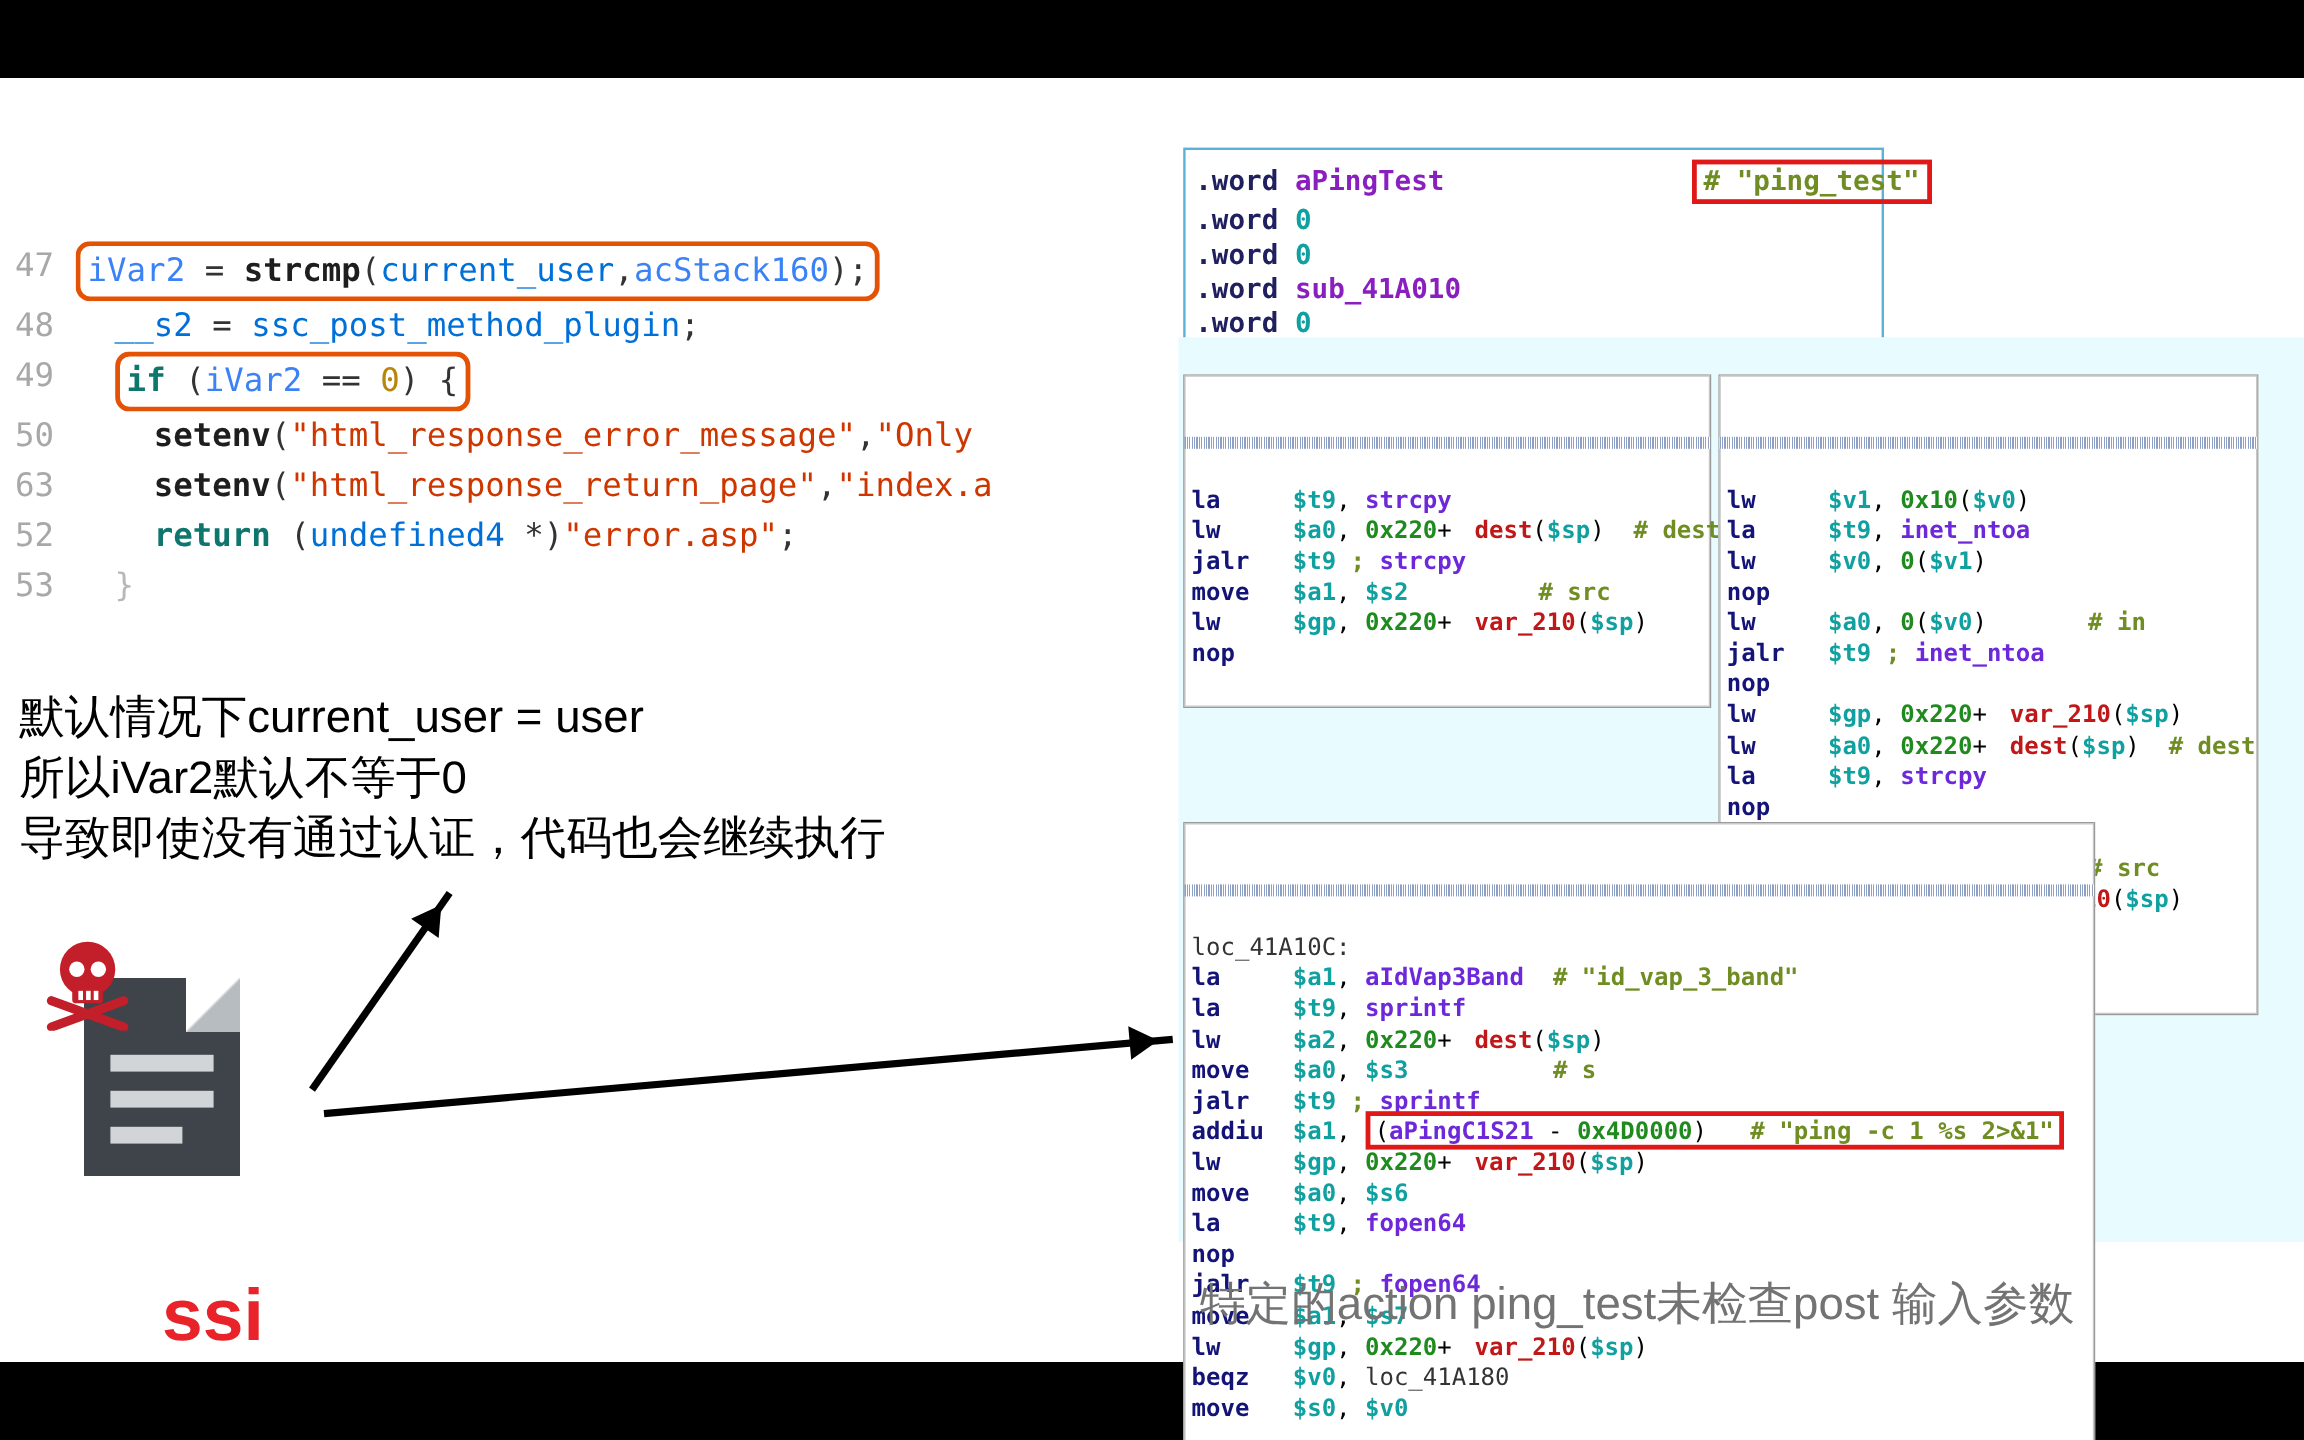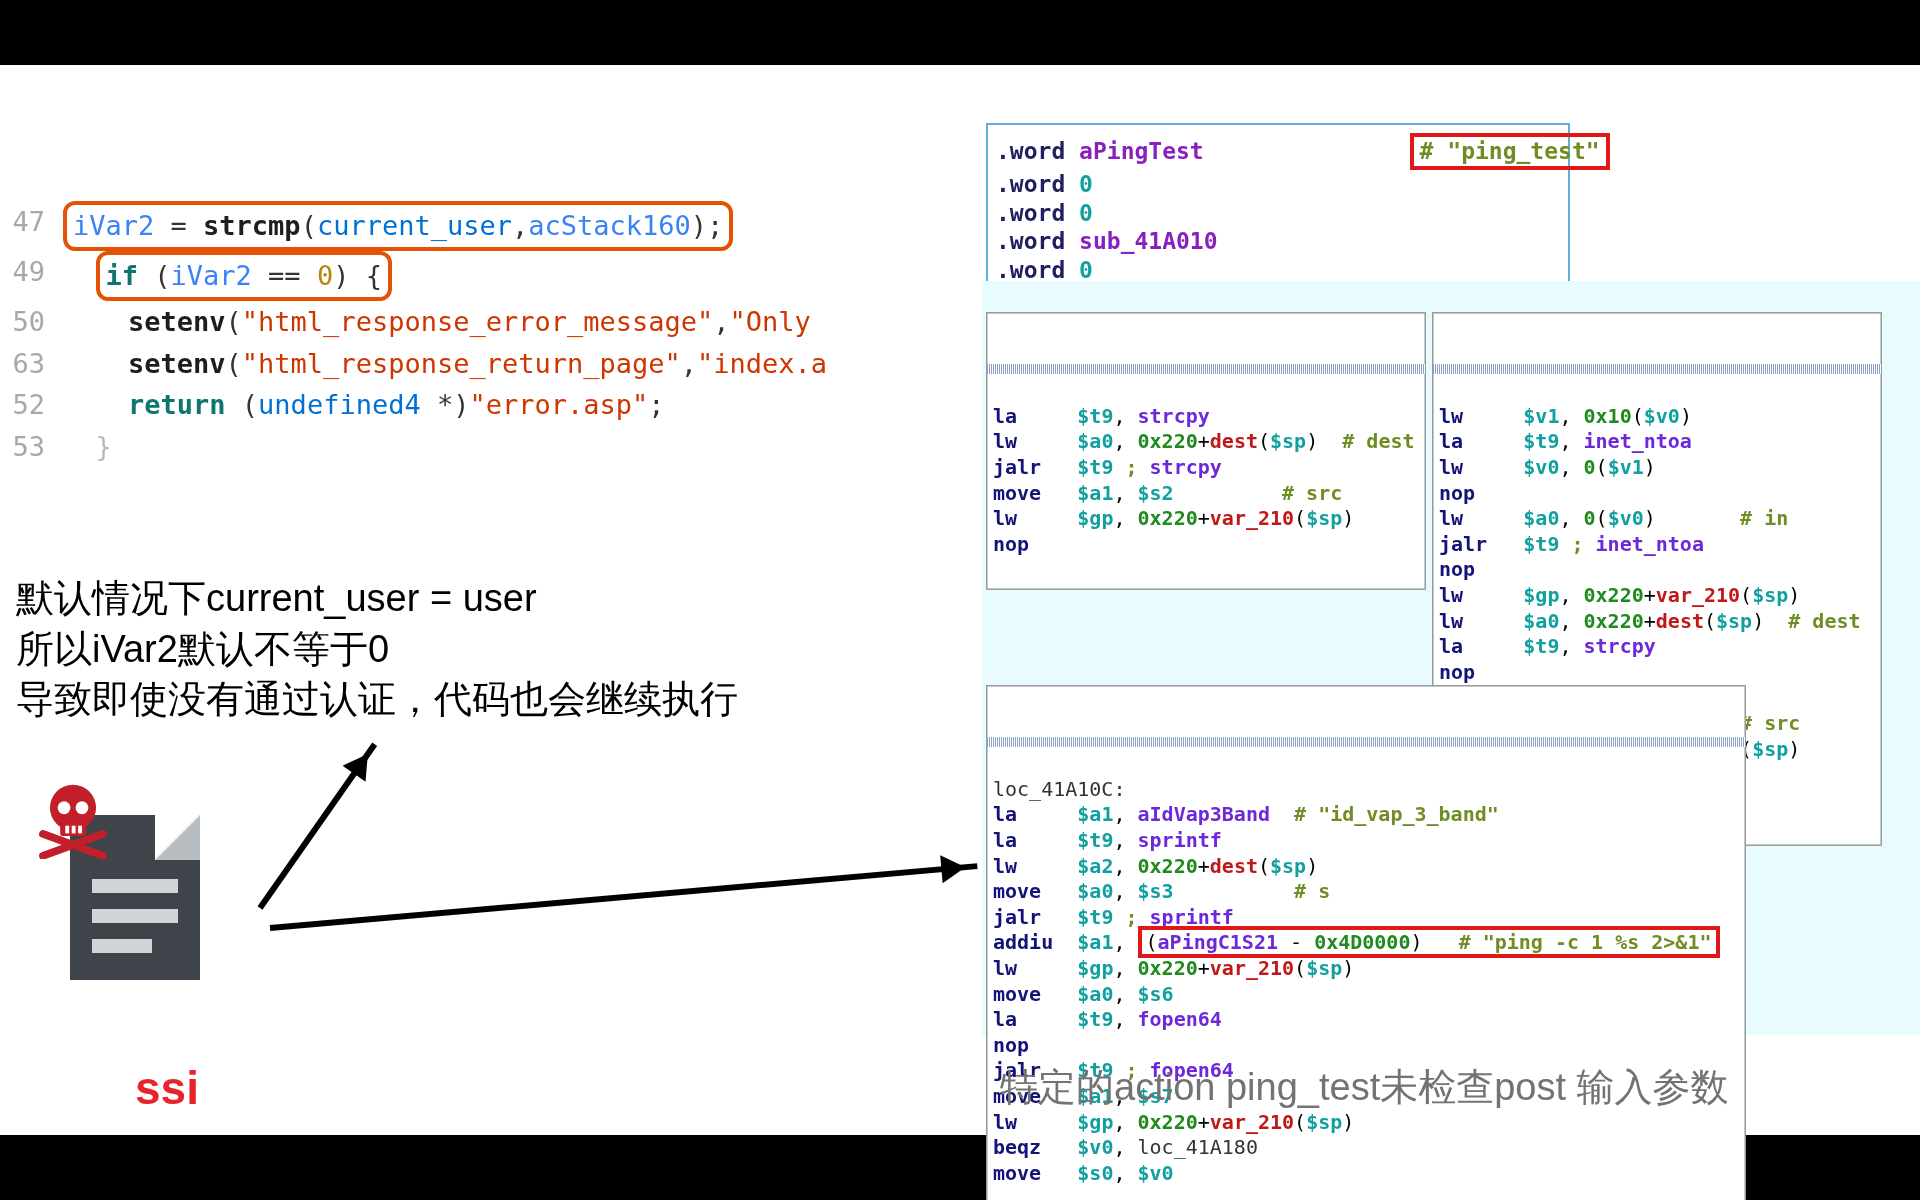--- a/index.html
+++ b/index.html
@@ -77,21 +77,21 @@
     left: 16px;
     font-size: 38px;
     color: #000;
     line-height: 1.33;
   }
 
   .ssi-label {
     position: absolute;
     top: 996px;
     left: 135px;
-    font-size: 46px;
+    font-size: 61px;
     font-weight: 700;
     color: #e8232a;
     font-family: Arial, sans-serif;
   }
 
   
   .vuln-icon {
     position: absolute;
     top: 750px;
     left: 70px;
@@ -168,21 +168,21 @@
   }
   .asm-box .hdr {
     height: 10px;
     background: repeating-linear-gradient(90deg,#8fa0c6,#8fa0c6 1px,#fff 1px,#fff 2px);
     margin: -6px -6px 4px -6px;
   }
   .green { color: #1f8a1e; font-weight: 600; }
   .teal  { color: #11a0a0; font-weight: 600; }
   .navy  { color: #141478; font-weight: 700; }
   .mag   { color: #6d28d9; font-weight: 600; }
-  .redt  { color: #c01818; font-weight: 600; }
+  .redt  { color: #c01818; font-weight: 600; margin-left: 19px; }
   .gry   { color: #6f8d23; font-weight: 600; }
   .gray  { color: #333; }
   .cmtg  { color: #6f8d23; font-weight: 600; }
 
   .asm-wrap {
     position: absolute;
     top: 216px;
     left: 982px;
     right: 0;
     bottom: 100px;
@@ -208,20 +208,21 @@
 </head>
 <body>
 
 <div class="letterbox-top"></div>
 <div class="letterbox-bottom"></div>
 
 <div class="slide">
 
   <div class="code-panel">
     <div class="row"><span class="ln">47</span><span class="src"><span class="hl-orange"><span class="var">iVar2</span> <span class="op">=</span> <span class="fn">strcmp</span><span class="brace">(</span><span class="glb">current_user</span><span class="op">,</span><span class="var">acStack160</span><span class="brace">)</span><span class="op">;</span></span></span></div>
+    <div class="row"><span class="ln">48</span><span class="src">  <span class="glb">__s2</span> <span class="op">=</span> <span class="glb">ssc_post_method_plugin</span><span class="op">;</span></span></div>
     <div class="row"><span class="ln">49</span><span class="src">  <span class="hl-orange"><span class="kw">if</span> <span class="brace">(</span><span class="var">iVar2</span> <span class="op">==</span> <span class="num">0</span><span class="brace">)</span> <span class="brace">{</span></span></span></div>
     <div class="row"><span class="ln">50</span><span class="src">    <span class="fn">setenv</span><span class="brace">(</span><span class="str">"html_response_error_message"</span><span class="op">,</span><span class="str">"Only</span></span></div>
     <div class="row"><span class="ln">63</span><span class="src">    <span class="fn">setenv</span><span class="brace">(</span><span class="str">"html_response_return_page"</span><span class="op">,</span><span class="str">"index.a</span></span></div>
     <div class="row"><span class="ln">52</span><span class="src">    <span class="kw">return</span> <span class="brace">(</span><span class="glb">undefined4</span> <span class="op">*</span><span class="brace">)</span><span class="str">"error.asp"</span><span class="op">;</span></span></div>
     <div class="row"><span class="ln">53</span><span class="src">  <span class="brace" style="opacity:.35">}</span></span></div>
   </div>
 
   <div class="annot-left">
     <div>默认情况下current_user = user</div>
     <div>所以iVar2默认不等于0</div>

